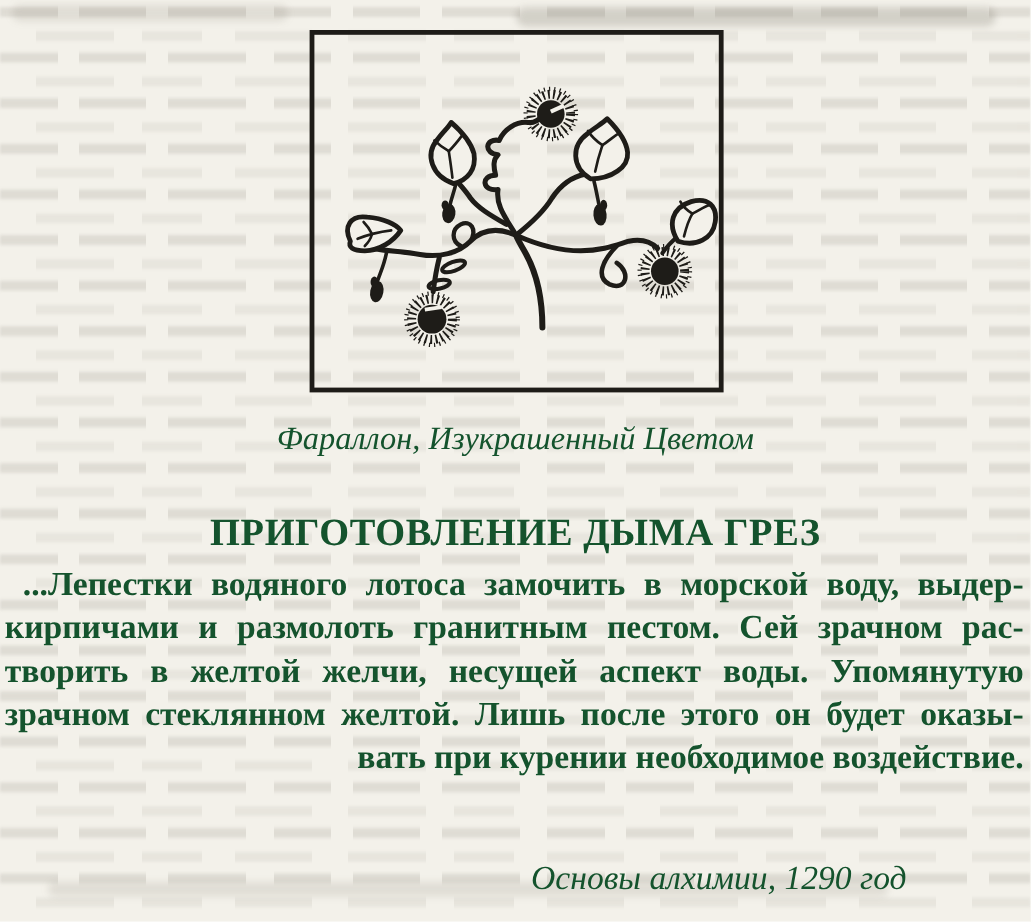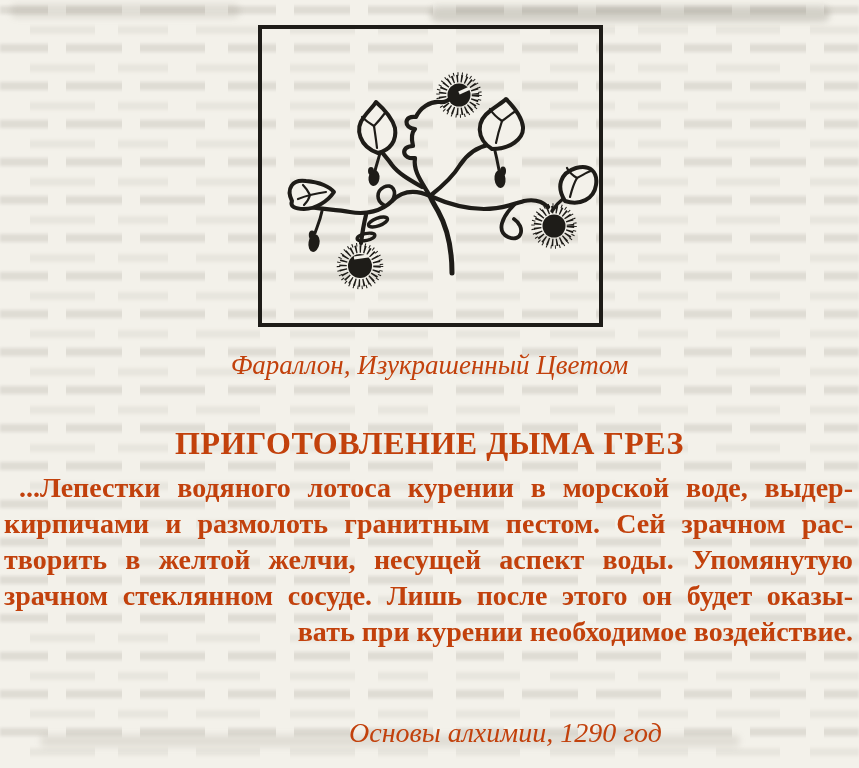--- a/index.html
+++ b/index.html
@@ -2,21 +2,21 @@
 <html><head>
 <meta charset="utf-8">
 <style>
   html,body{margin:0;padding:0;}
   .page{
     position:relative;
     width:859px;height:768px;
     background:#f3f1ea;
     overflow:hidden;
     font-family:"Liberation Serif", serif;
-    color:#c2410c;
+    color:#14532d;
   }
   
   .ghost{
     position:absolute;inset:0;z-index:0;pointer-events:none;
     background-image:repeating-linear-gradient(180deg,
       rgba(255,255,255,0) 0px, rgba(255,255,255,0) 25px,
       rgba(118,112,100,0.16) 27px, rgba(118,112,100,0.16) 33px,
       rgba(255,255,255,0) 35px, rgba(255,255,255,0) 38px);
     -webkit-mask-image:repeating-linear-gradient(90deg,
       #000 0 48px, transparent 48px 66px, #000 66px 122px,
@@ -59,21 +59,21 @@
   }
   .bodytext{
     position:absolute;left:4px;top:470px;width:849px;z-index:1;
     font-size:28px;font-weight:bold;line-height:36px;
   }
   .jline{text-align:justify;text-align-last:justify;white-space:nowrap;}
   .lastline{text-align:right;}
   .indent{padding-left:15px;}
   .attribution{
     position:absolute;right:10px;top:716px;width:500px;z-index:1;
-    text-align:left;font-style:italic;font-size:28px;line-height:34px;
+    text-align:center;font-style:italic;font-size:28px;line-height:34px;
   }
   svg .ink{stroke:#1e1c18;fill:none;stroke-width:4.2;stroke-linecap:round;stroke-linejoin:round;}
   svg .leaf{fill:#f3f1ea;stroke:#1e1c18;stroke-width:4;stroke-linejoin:round;}
   svg .vein{stroke:#1e1c18;fill:none;stroke-width:2.2;stroke-linecap:round;}
   svg .blob{fill:#1e1c18;stroke:none;}
 </style>
 </head>
 <body>
 
 <div class="page">
@@ -155,22 +155,22 @@
         <circle r="21" fill="none" stroke="#1e1c18" stroke-width="3.5" stroke-dasharray="1 3.4"></circle>
       </g>
     </svg>
   </div>
 
   <div class="caption">Фараллон, Изукрашенный Цветом</div>
 
   <h1 class="heading">ПРИГОТОВЛЕНИЕ ДЫМА ГРЕЗ</h1>
 
   <div class="bodytext">
-    <div class="jline indent">...Лепестки водяного лотоса курении в морской воде, выдер-</div>
+    <div class="jline indent">...Лепестки водяного лотоса замочить в морской воду, выдер-</div>
     <div class="jline">кирпичами и размолоть гранитным пестом. Сей зрачном рас-</div>
     <div class="jline">творить в желтой желчи, несущей аспект воды. Упомянутую</div>
-    <div class="jline">зрачном стеклянном сосуде. Лишь после этого он будет оказы-</div>
+    <div class="jline">зрачном стеклянном желтой. Лишь после этого он будет оказы-</div>
     <div class="lastline">вать при курении необходимое воздействие.</div>
   </div>
 
   <div class="attribution">Основы алхимии, 1290 год</div>
 
 </div>
 
 </body></html>

